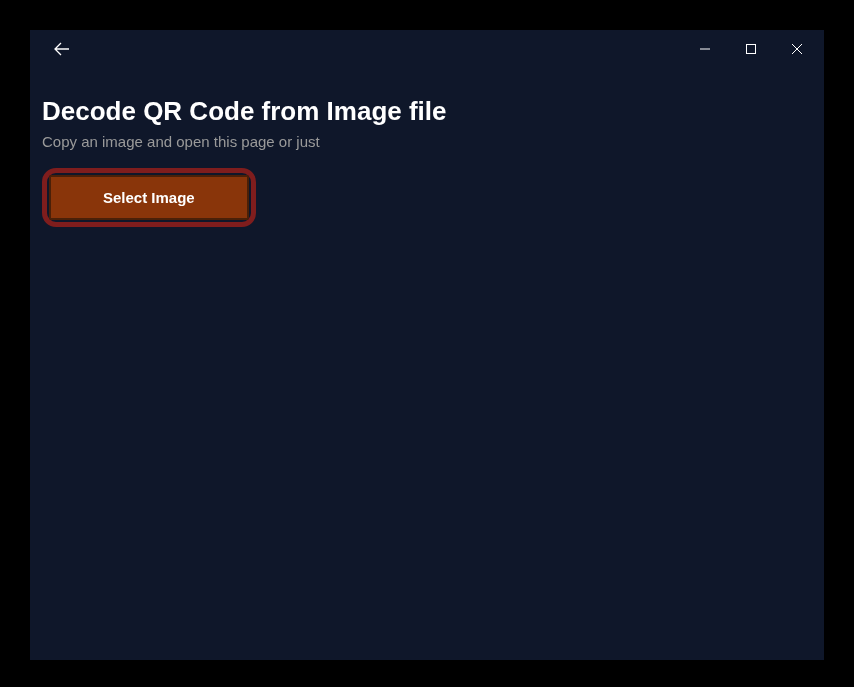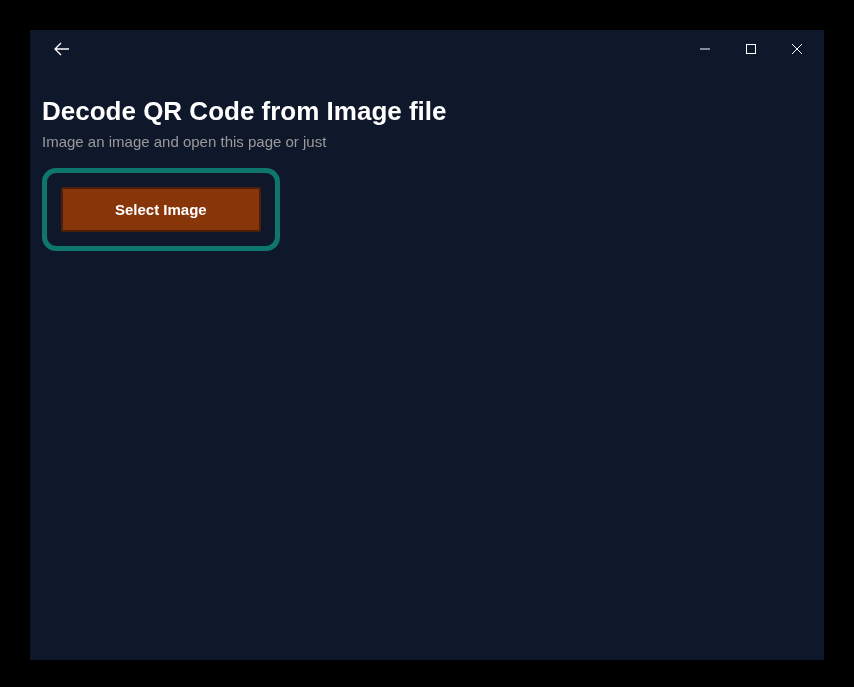--- a/index.html
+++ b/index.html
@@ -68,23 +68,23 @@
       margin-bottom: 6px;
     }
     .page-subtitle {
       color: #9a9a9a;
       font-size: 15px;
       font-weight: 400;
       margin-bottom: 18px;
     }
     .highlight-wrap {
       display: inline-block;
-      border: 5px solid #0f766e;
+      border: 5px solid #7f1d1d;
       border-radius: 14px;
-      padding: 14px;
+      padding: 2px;
     }
     .select-btn {
       background: #89350a;
       color: #fff;
       font-size: 15px;
       font-weight: 600;
       border: 2px solid #4a2008;
       padding: 12px 52px;
       cursor: pointer;
       font-family: inherit;
@@ -116,18 +116,18 @@
         <svg viewBox="0 0 12 12" stroke="#fff" stroke-width="1">
           <line x1="1" y1="1" x2="11" y2="11"></line>
           <line x1="11" y1="1" x2="1" y2="11"></line>
         </svg>
       </div>
     </div>
   </div>
 
   <div class="content">
     <h1 class="page-title">Decode QR Code from Image file</h1>
-    <p class="page-subtitle">Image an image and open this page or just</p>
+    <p class="page-subtitle">Copy an image and open this page or just</p>
     <div class="highlight-wrap">
       <button class="select-btn">Select Image</button>
     </div>
   </div>
 </div>
 
 </body></html>

